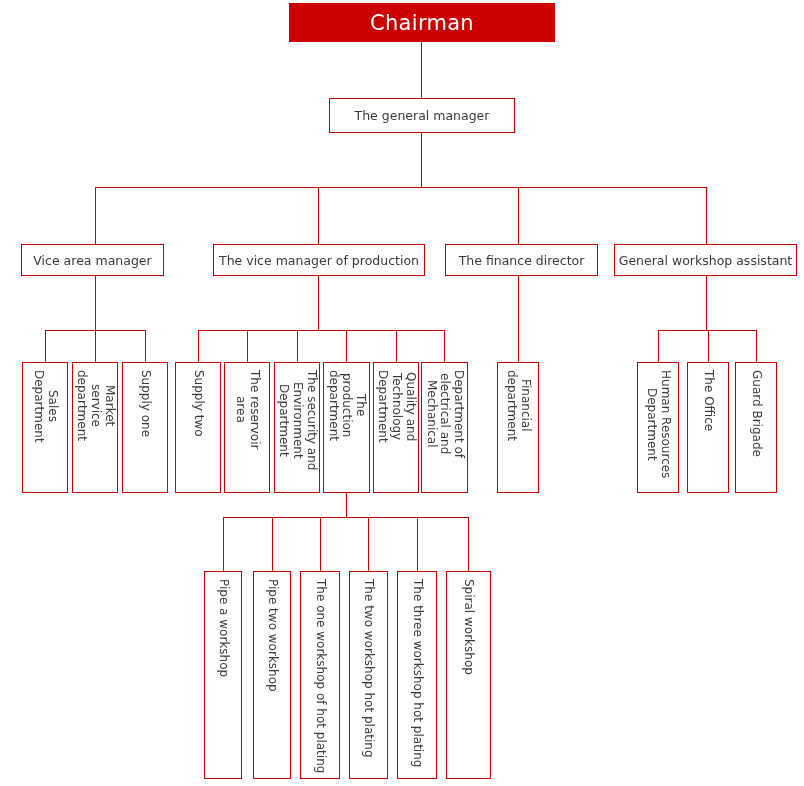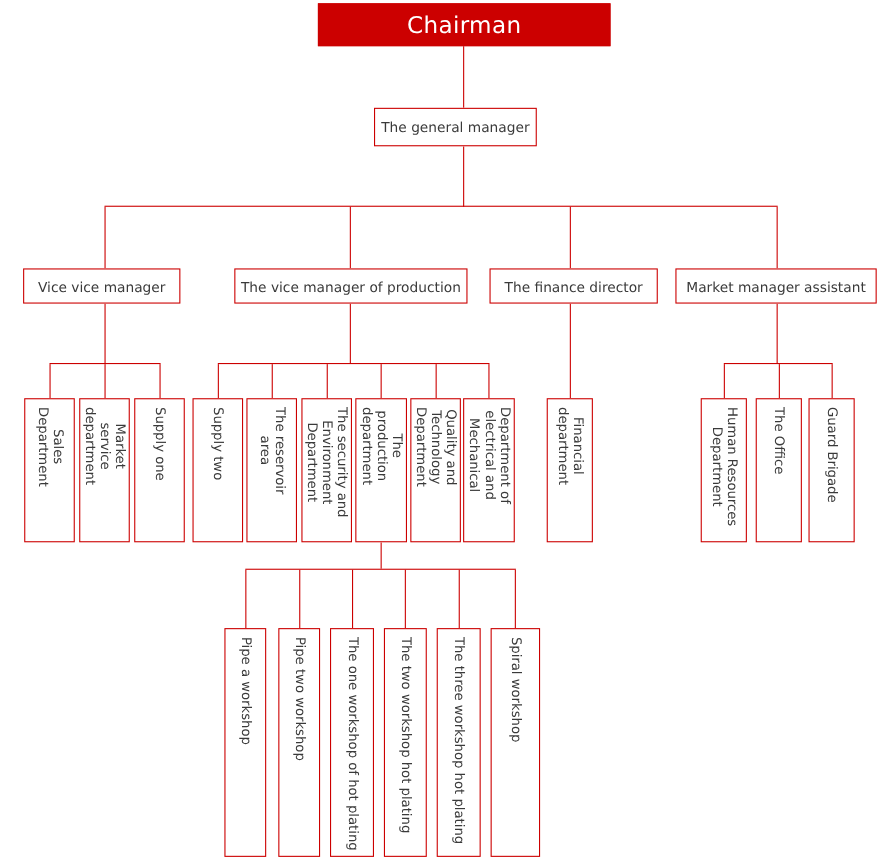--- a/index.html
+++ b/index.html
@@ -65,26 +65,26 @@
   <div class="hl" style="left:223px;top:517px;width:246px"></div>
   <div class="vl" style="left:223px;top:518px;height:53px"></div>
   <div class="vl" style="left:272px;top:518px;height:53px"></div>
   <div class="vl" style="left:320px;top:518px;height:53px"></div>
   <div class="vl" style="left:368px;top:518px;height:53px"></div>
   <div class="vl" style="left:417px;top:518px;height:53px"></div>
   <div class="vl" style="left:468px;top:518px;height:53px"></div>
 
   <div class="box root" style="left:289px;top:3px;width:266px;height:39px">Chairman</div>
 
-  <div class="box" style="left:340px;top:98px;width:148px;height:35px">The general manager</div>
+  <div class="box" style="left:329px;top:98px;width:186px;height:35px">The general manager</div>
 
-  <div class="box" style="left:21px;top:244px;width:143px;height:32px">Vice vice manager</div>
+  <div class="box" style="left:21px;top:244px;width:143px;height:32px">Vice area manager</div>
   <div class="box" style="left:445px;top:244px;width:153px;height:32px">The finance director</div>
   <div class="box" style="left:213px;top:244px;width:212px;height:32px">The vice manager of production</div>
-  <div class="box" style="left:614px;top:244px;width:183px;height:32px">Market manager assistant</div>
+  <div class="box" style="left:614px;top:244px;width:183px;height:32px">General workshop assistant</div>
 
   <div class="box vbox" style="left:22px;top:362px;width:46px;height:131px">
     <span class="vtext">Sales
 Department</span>
     </div>
   <div class="box vbox" style="left:72px;top:362px;width:46px;height:131px">
     <span class="vtext">Market
 service
 department</span>
     </div>

